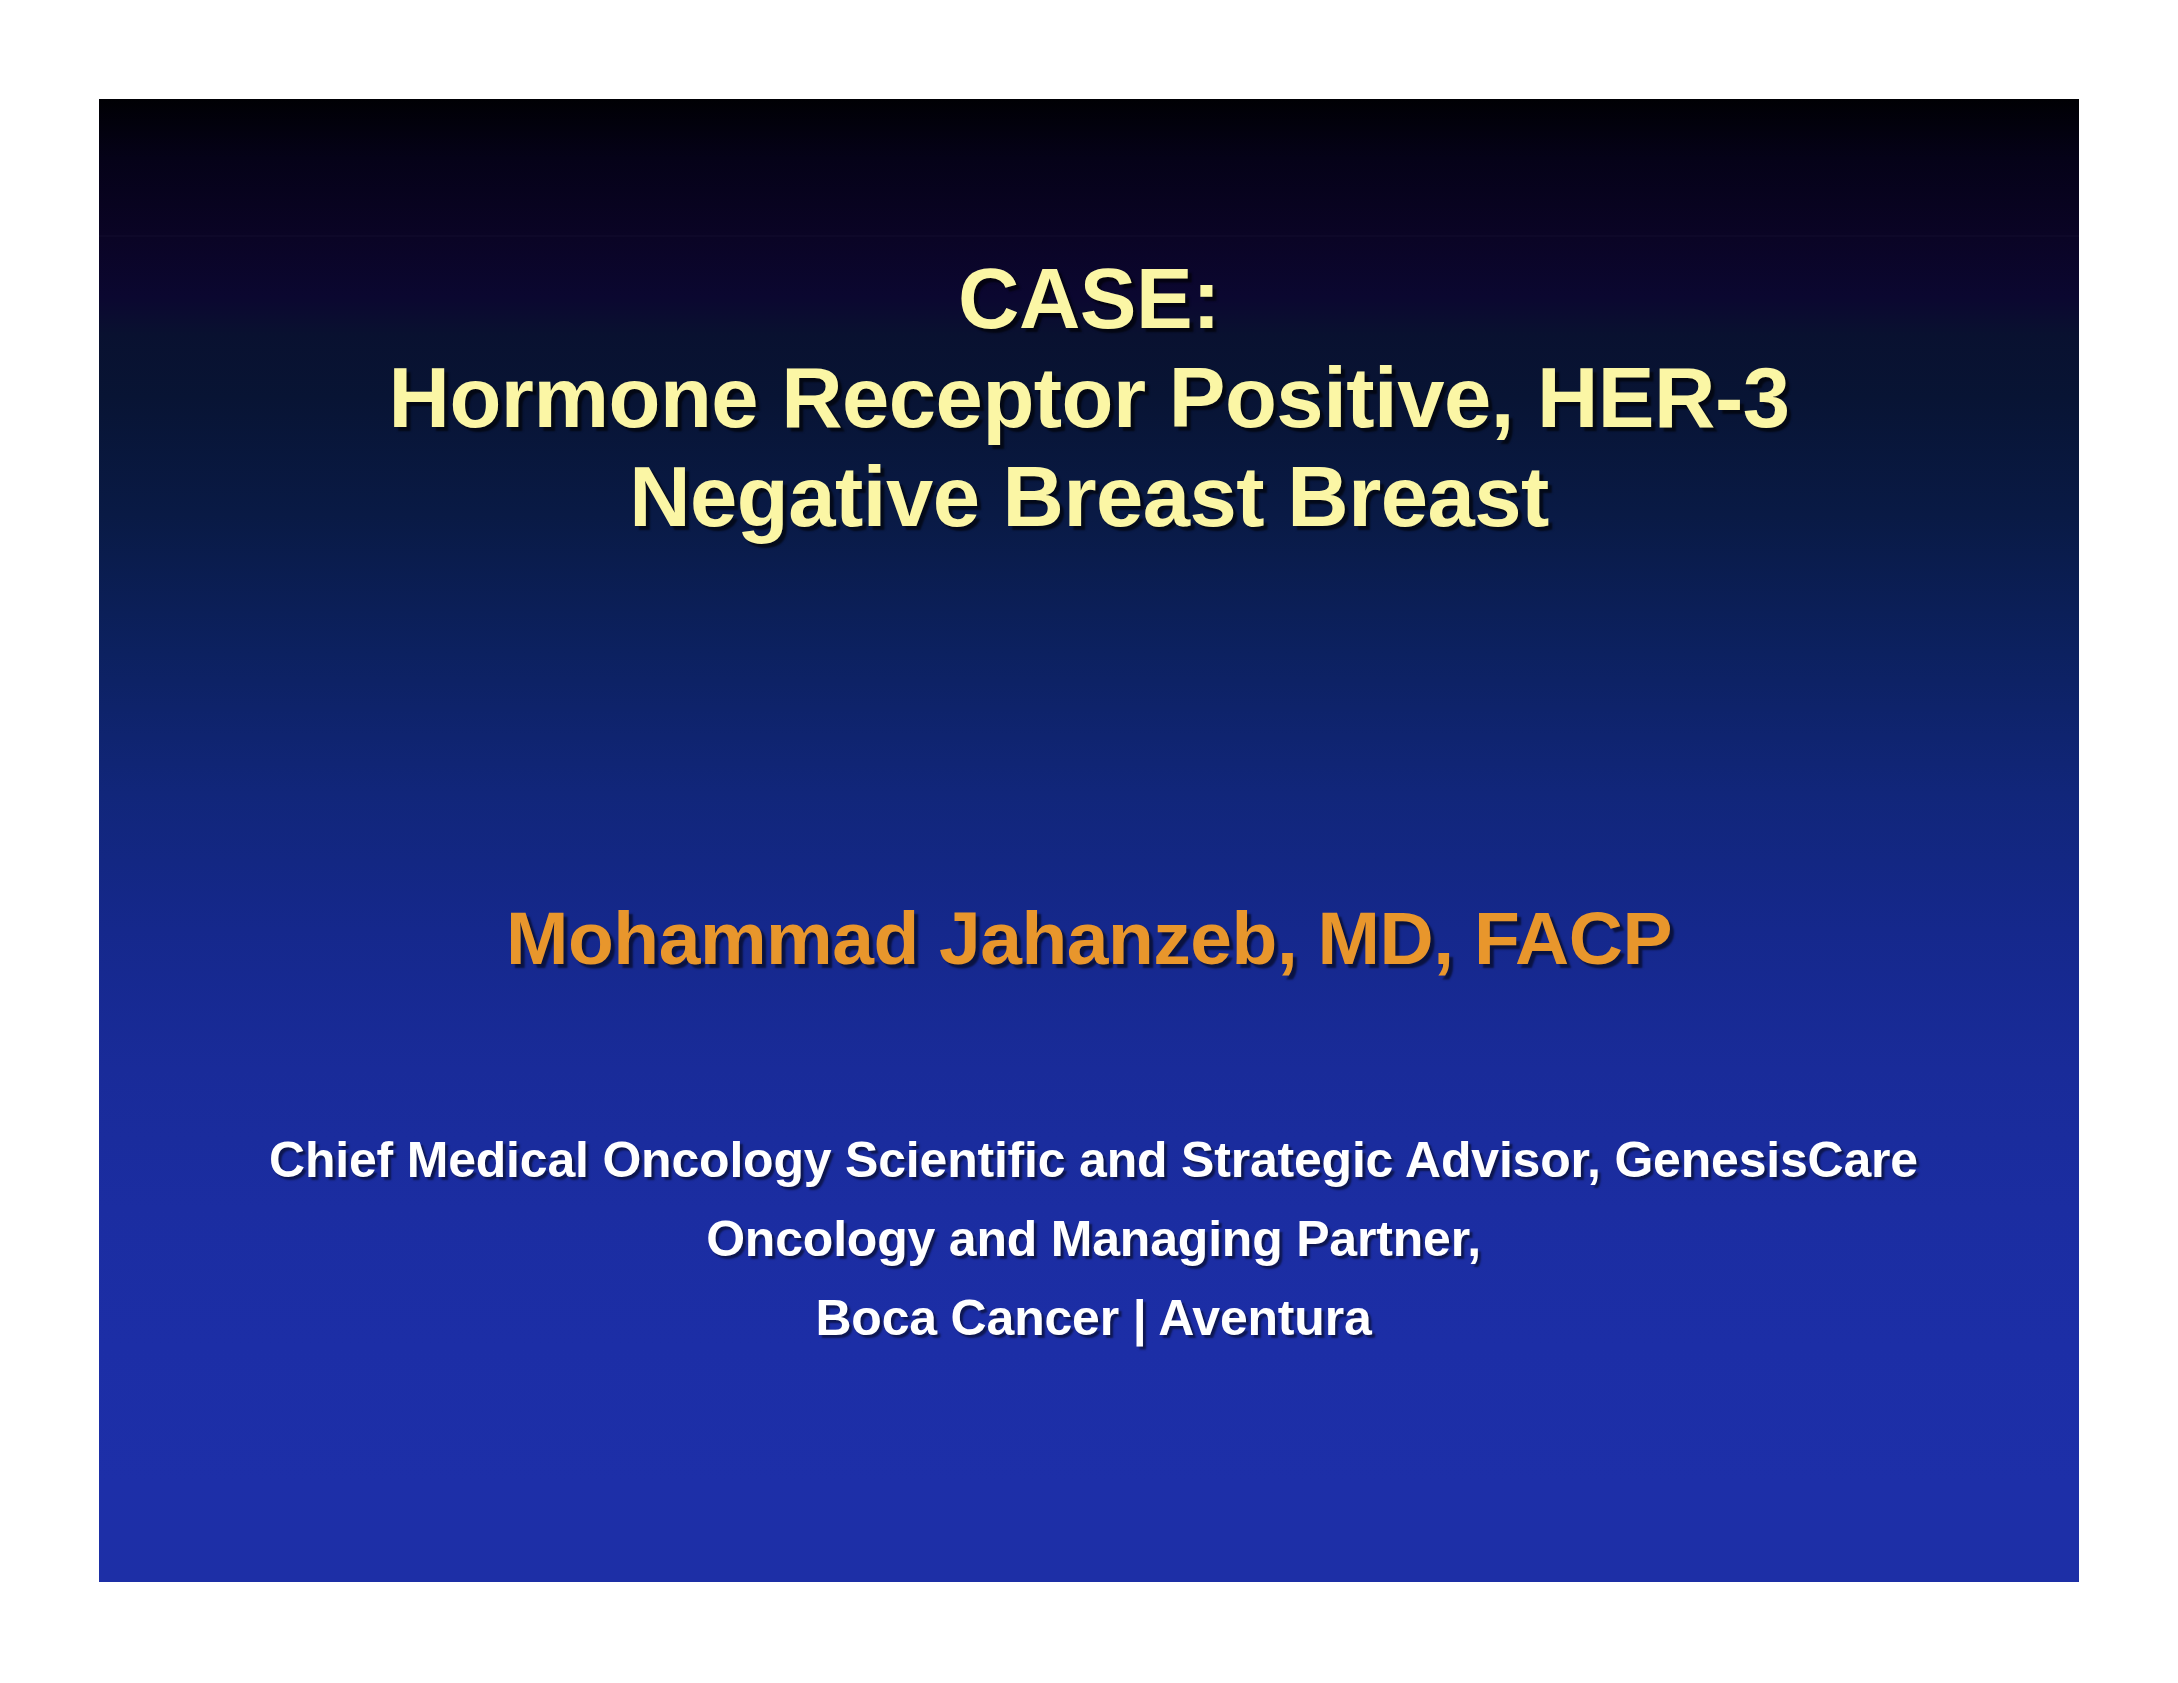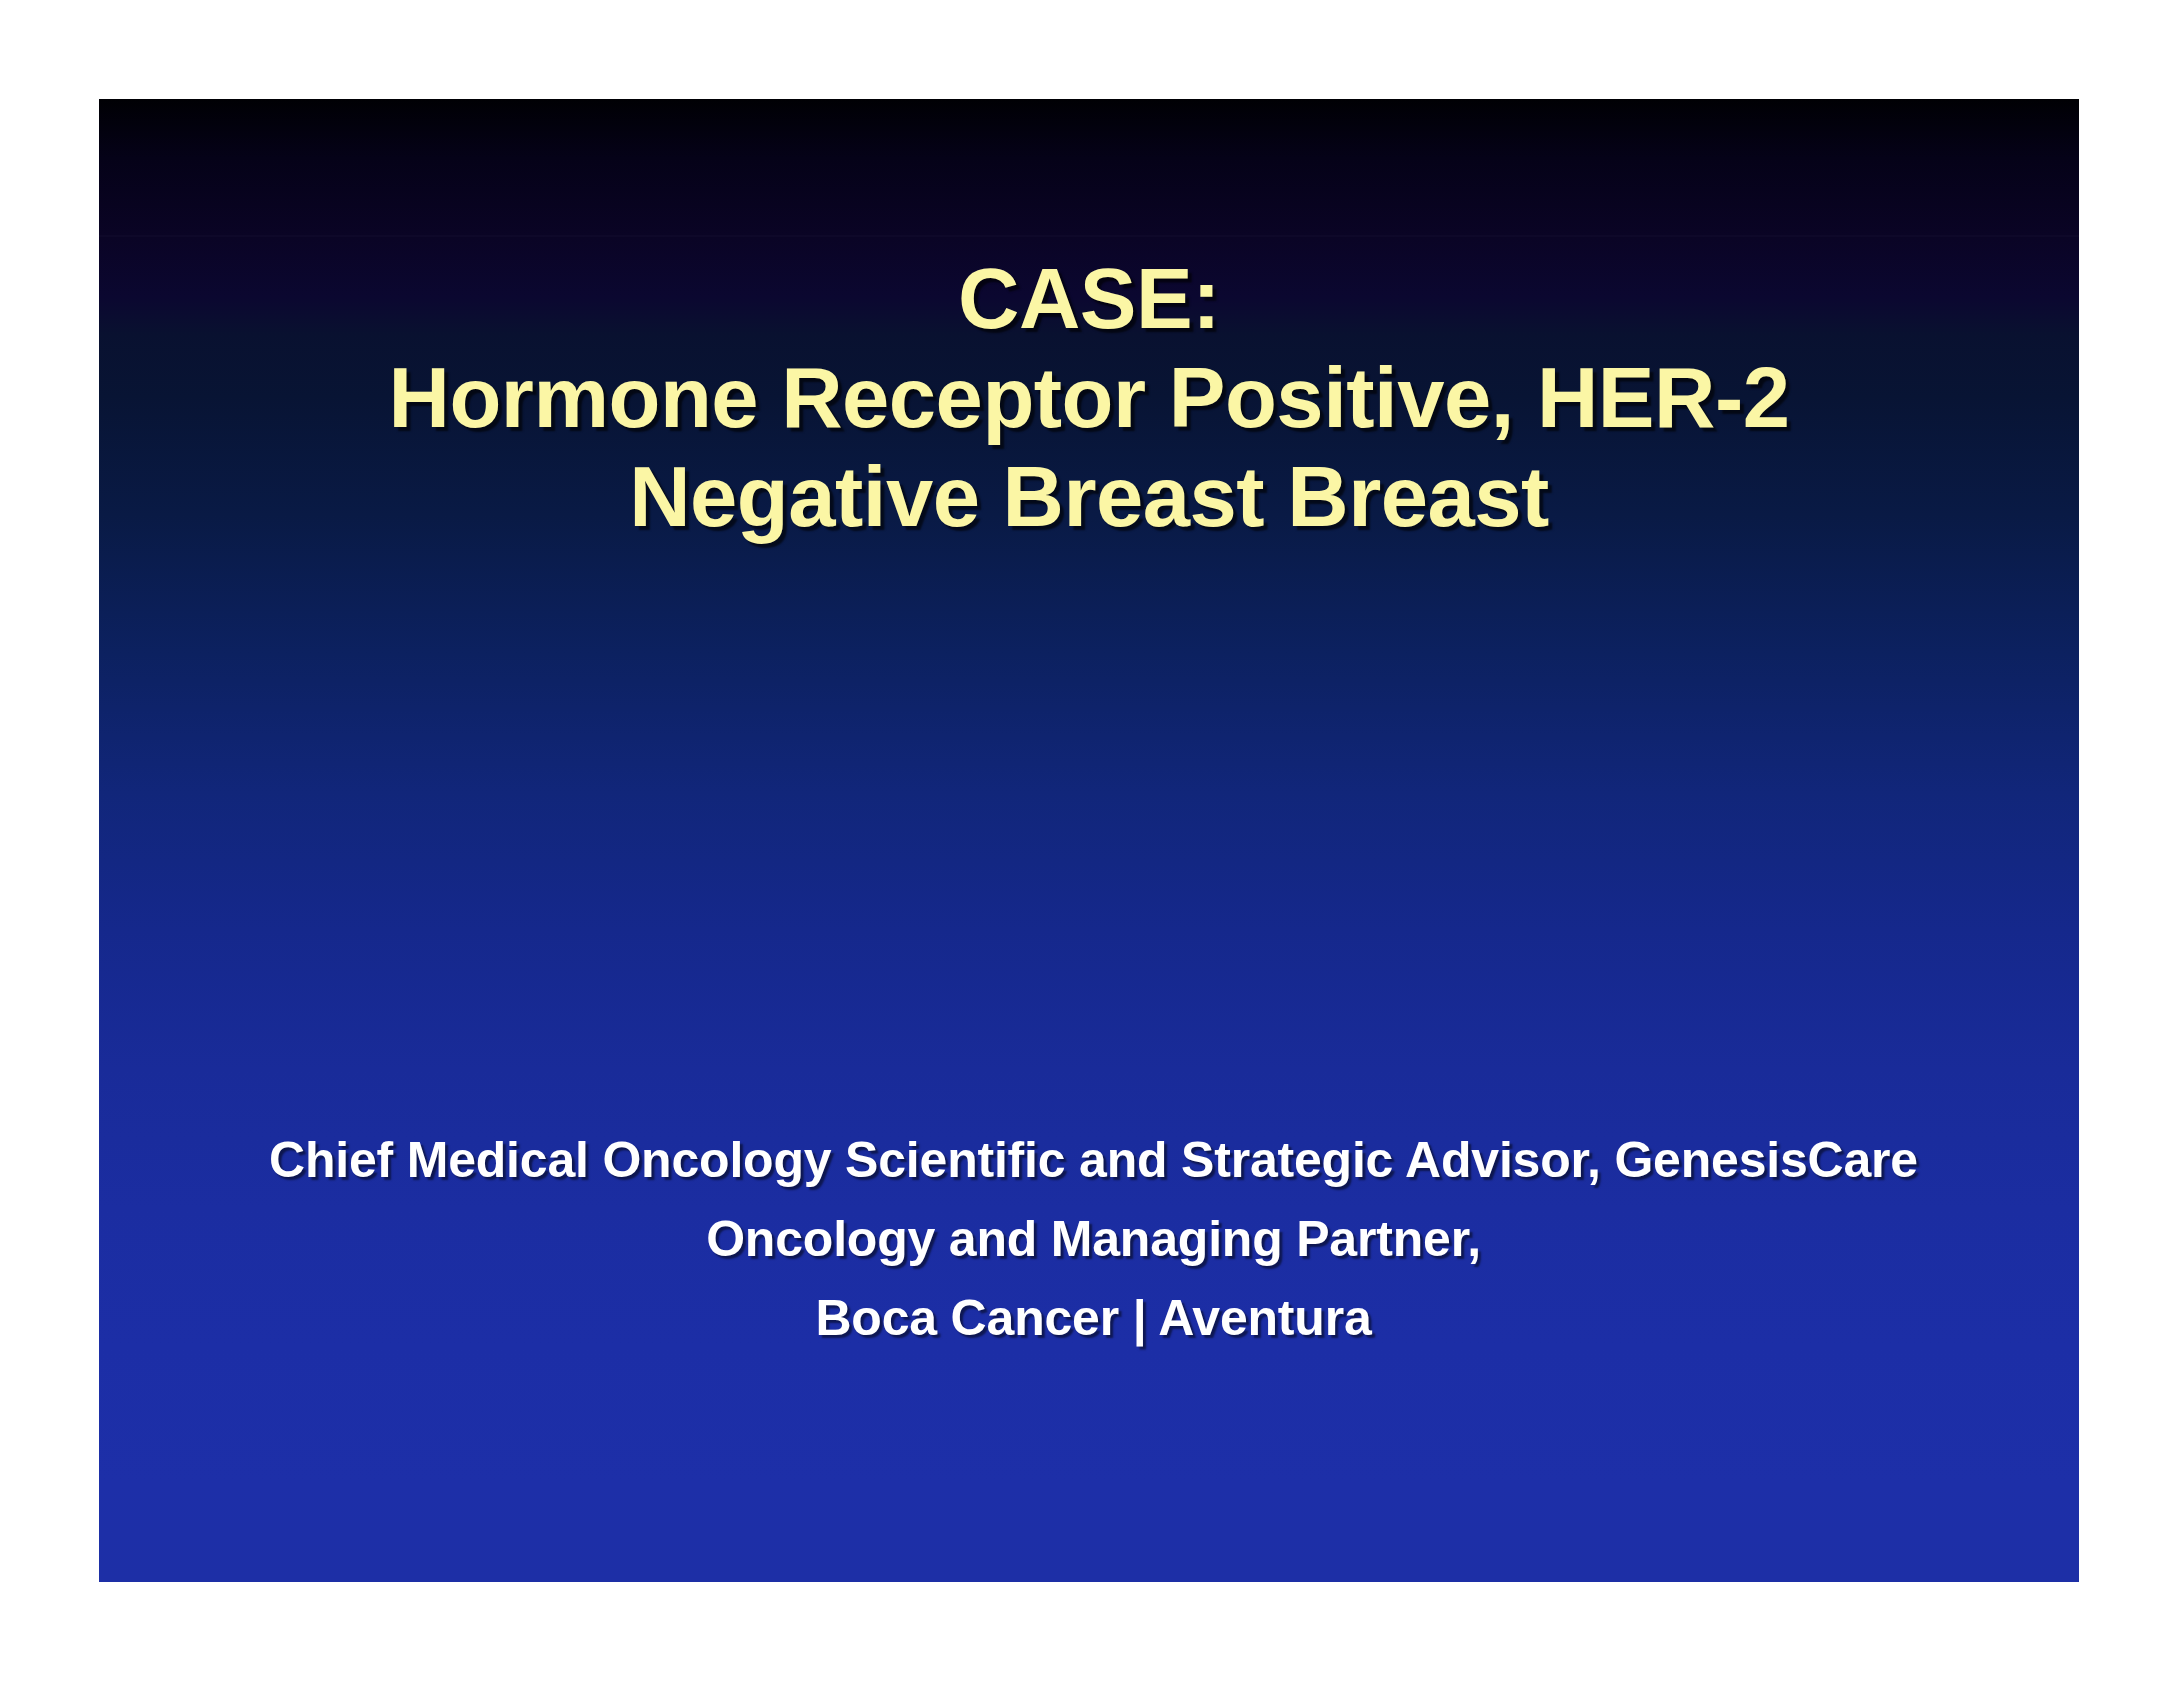--- a/index.html
+++ b/index.html
@@ -125,24 +125,27 @@
 <body>
 
 <div class="page">
 
   <div class="slide">
 
     <div class="band-seam"></div>
 
     <div class="title-block">
       <div class="title-line">CASE:</div>
-      <div class="title-line">Hormone Receptor Positive, HER-2</div>
+      <div class="title-line">Hormone Receptor Positive, HER-3</div>
       <div class="title-line">Negative Breast Breast</div>
     </div>
 
+    <div class="presenter">
+      <div class="presenter-name">Mohammad Jahanzeb, MD, FACP</div>
+    </div>
 
     <div class="affiliation">
       <div class="affiliation-line">Chief Medical Oncology Scientific and Strategic Advisor, GenesisCare</div>
       <div class="affiliation-line">Oncology and Managing Partner,</div>
       <div class="affiliation-line">Boca Cancer | Aventura</div>
     </div>
 
   </div>
 </div>
 

